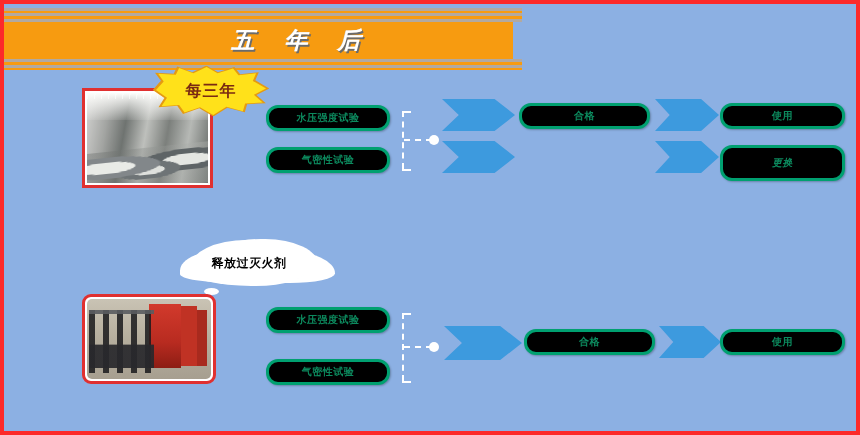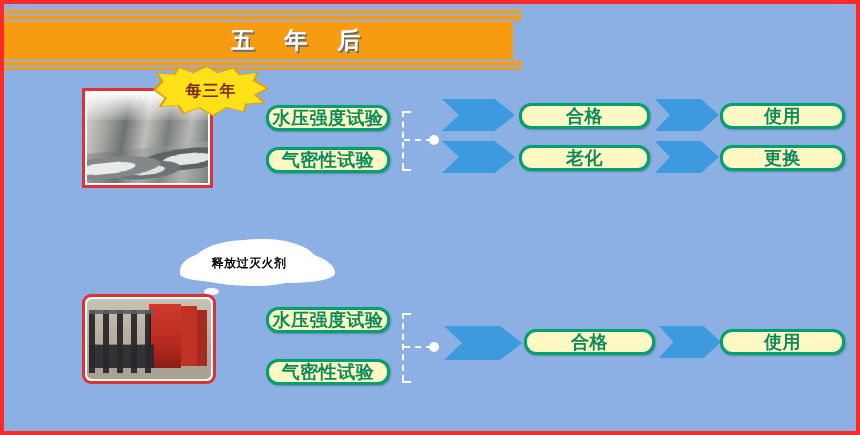--- a/index.html
+++ b/index.html
@@ -20,20 +20,21 @@
     overflow: hidden;
   }
 
   
   #banner {
     position: absolute;
     left: -4px;
     top: 4px;
     width: 522px;
     height: 62px;
+    font-style: italic;
   }
   .stripe {
     position: absolute;
     left: 0;
     width: 522px;
     background: #f79b10;
   }
   .stripe.grey { background: #b2a9a0; }
   .bigbar {
     position: absolute;
@@ -183,25 +184,25 @@
     font-size: 12px;
     font-weight: bold;
     letter-spacing: 0.5px;
     font-family: "DejaVu Serif", "Liberation Serif", serif;
   }
 
   
   .gbox {
     position: absolute;
     box-sizing: border-box;
-    background: #fef9c3;
+    background: #000000;
     border: 3px solid #00a070;
     border-radius: 12px;
     color: #0c8a5e;
-    font-size: 18px;
+    font-size: 10px;
     font-weight: bold;
     display: flex;
     align-items: center;
     justify-content: center;
     letter-spacing: 0.5px;
     box-shadow: 1px 1px 2px rgba(0,0,0,0.25);
     font-family: "DejaVu Sans", "Liberation Sans", sans-serif;
   }
 
   
@@ -275,31 +276,28 @@
     <div class="bk-h" style="left:8px; top:30px; width:28px;"></div>
     <div class="bk-dot" style="left:33px; top:26px;"></div>
   </div>
 
   <div class="chevron" style="left:438px; top:95px; width:73px; height:32px;"></div>
   <div class="chevron" style="left:438px; top:137px; width:73px; height:32px;"></div>
 
   <div class="gbox" style="left:515px; top:99px; width:131px; height:26px;">
     <span>合格</span>
   </div>
-  <div class="gbox" style="left:515px; top:141px; width:131px; height:26px;">
-    <span>老化</span>
-  </div>
 
   <div class="chevron" style="left:651px; top:95px; width:64px; height:32px;"></div>
   <div class="chevron" style="left:651px; top:137px; width:64px; height:32px;"></div>
 
   <div class="gbox" style="left:716px; top:99px; width:125px; height:26px;">
     <span>使用</span>
   </div>
-  <div class="gbox" style="left:716px; top:141px; width:125px; height:26px;">
+  <div class="gbox" style="left:716px; top:141px; width:125px; height:36px;font-style:italic;">
     <span>更换</span>
   </div>
 
   <div id="cloud">
     <div class="cloud-body"></div>
     <div class="cloud-tail"></div>
     <div class="cloud-tail small"></div>
     <div id="cloud-label">释放过灭火剂</div>
   </div>
 

